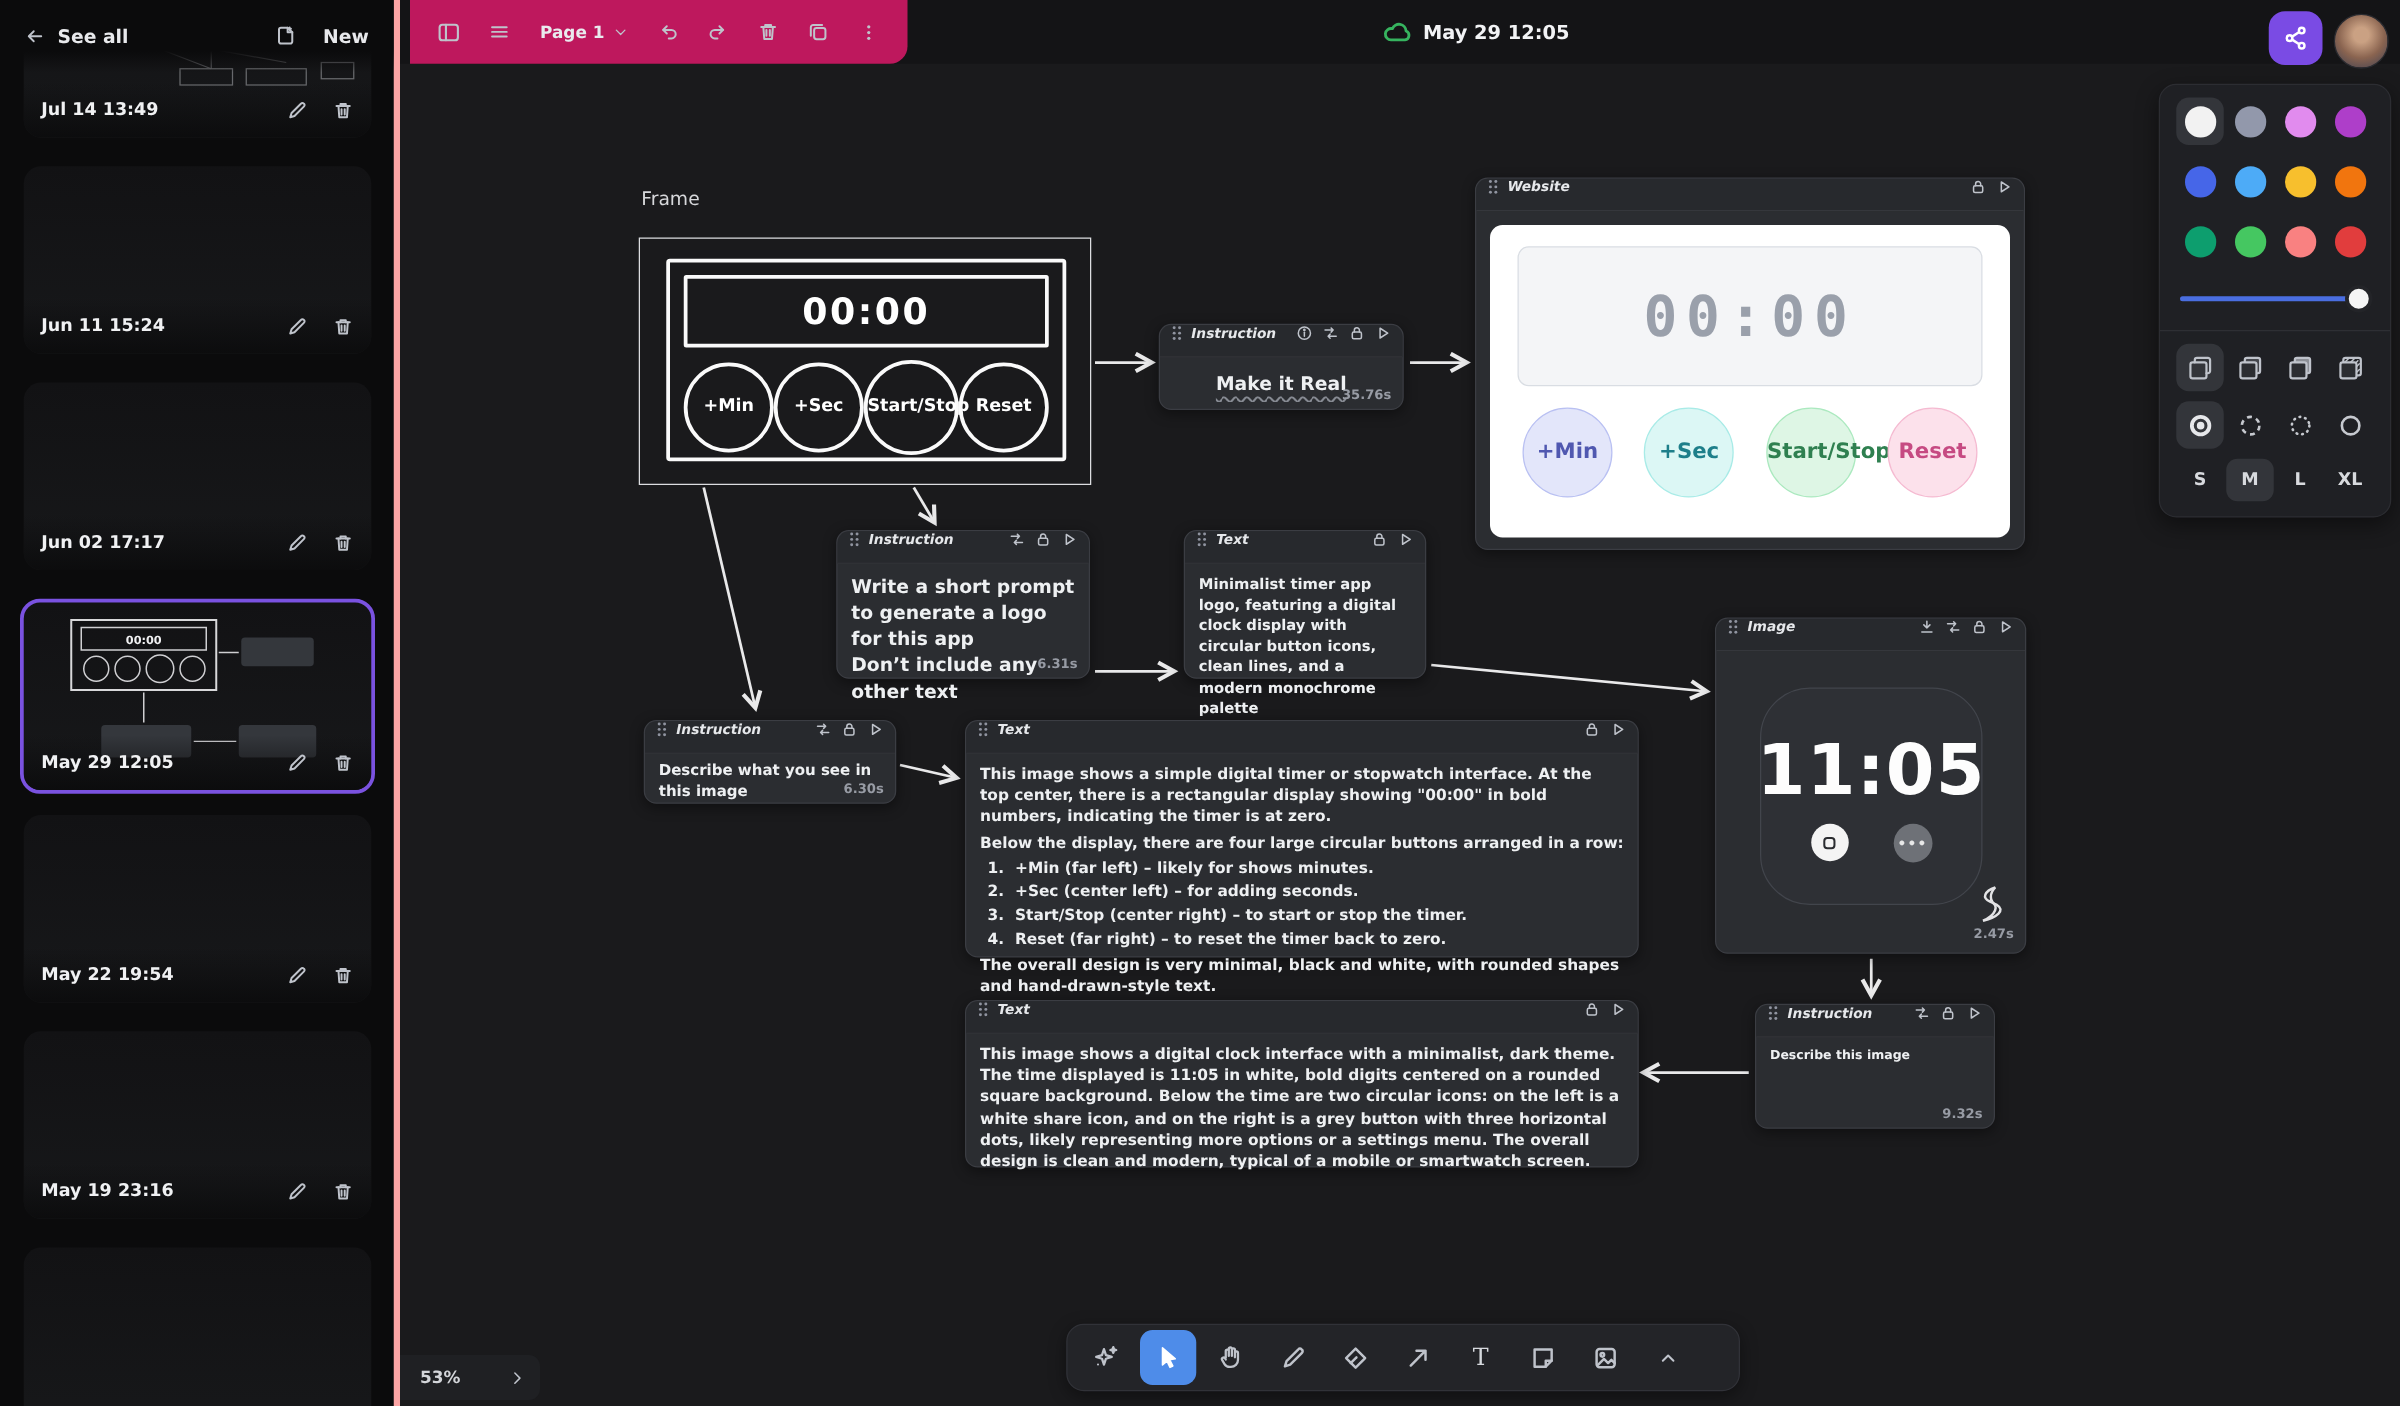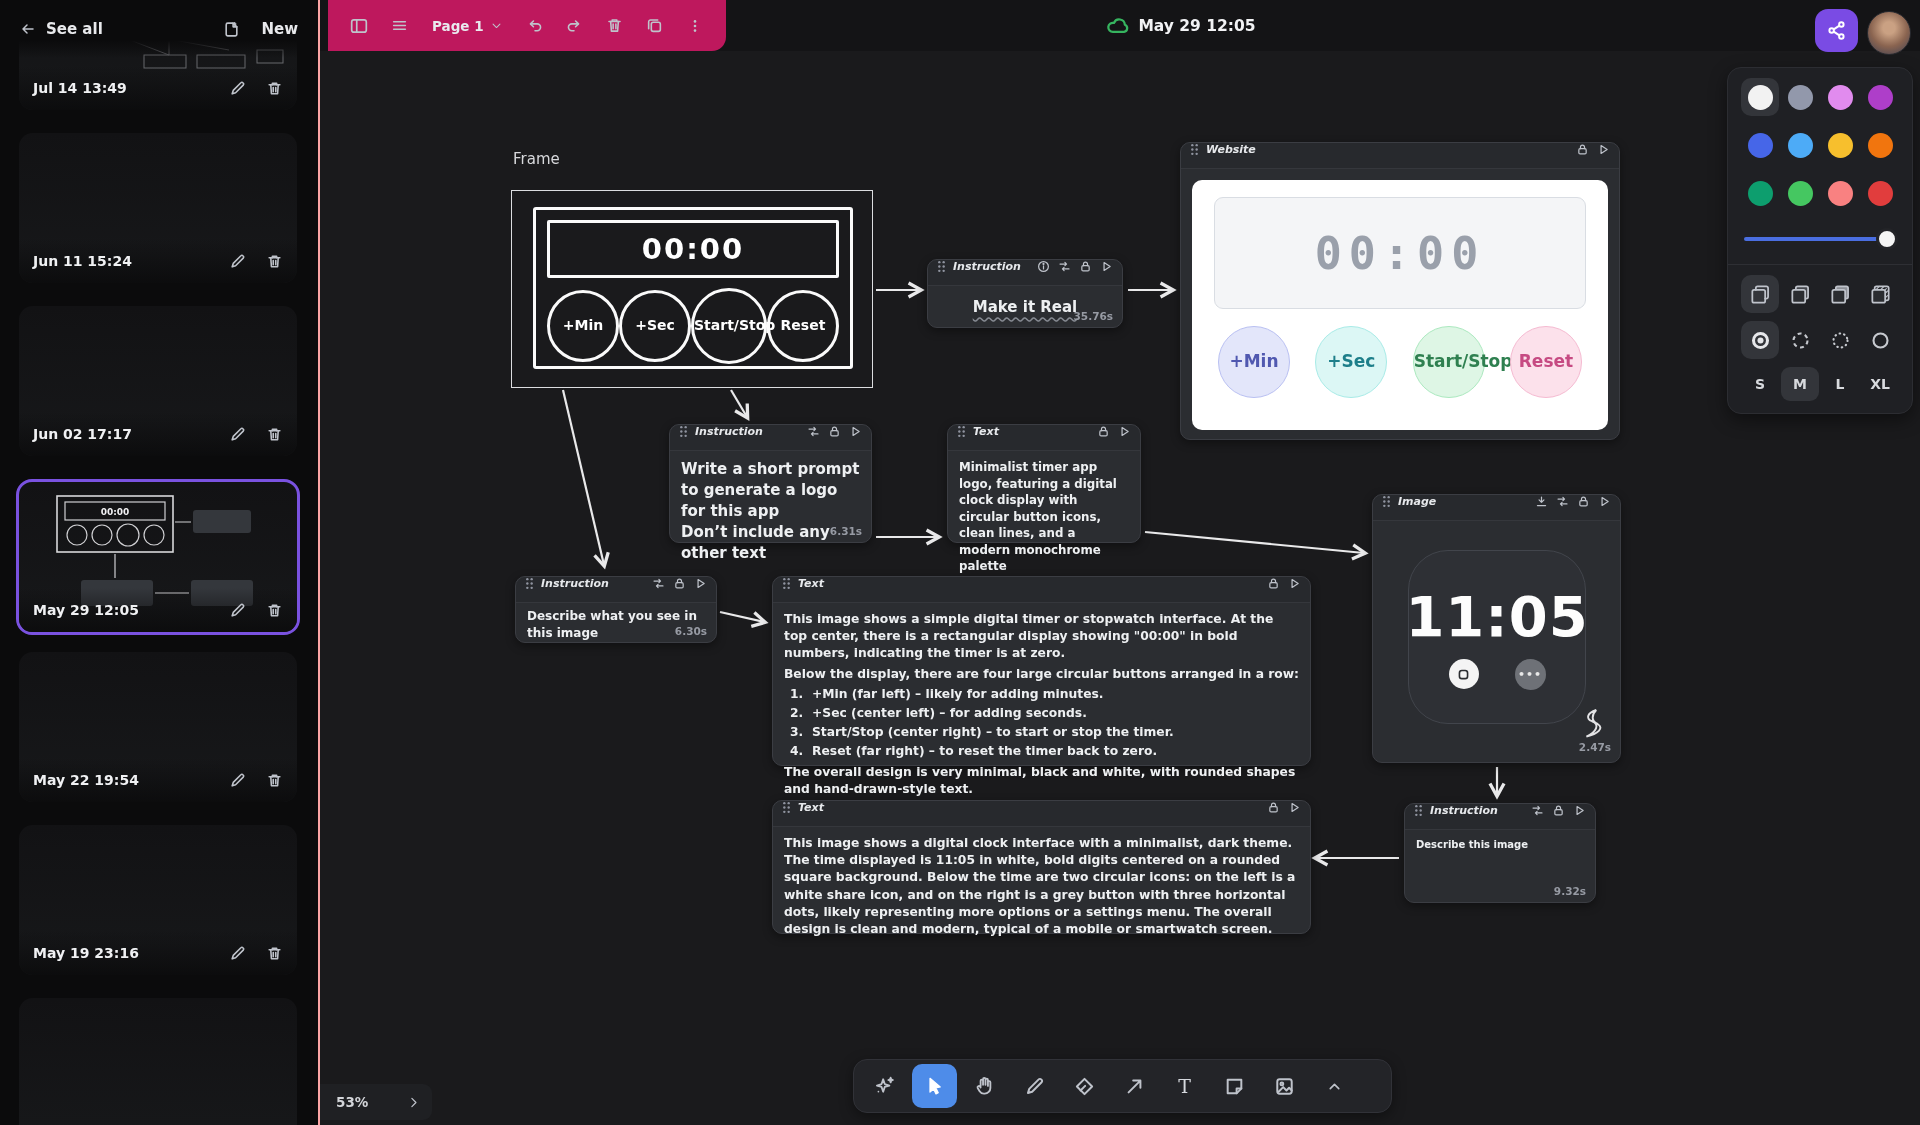--- a/index.html
+++ b/index.html
@@ -17,25 +17,25 @@
   .title-wrap { position:absolute; left:861px; top:0; height:51px; transform:translateX(-50%);
     display:flex; align-items:center; gap:9px; color:#f2f3f5; font-size:15.5px; font-weight:700; }
   .share-btn { position:absolute; right:62px; top:9px; width:43px; height:43px; background:#7a4be4;
     border-radius:13px; display:grid; place-items:center; cursor:pointer; z-index:30; }
   .avatar { position:absolute; right:9px; top:11px; width:44px; height:44px; border-radius:50%;
     background:radial-gradient(circle at 50% 38%, #caa183 18%, #8a6450 55%, #3c3f52 100%);
     border:1px solid #2a2b30; cursor:pointer; z-index:30; }
 
   
   .sidebar { position:absolute; left:0; top:0; width:320px; height:1125px; background:#0b0b0c;
-    border-right:2px solid #fca5a5; z-index:40; overflow:hidden; }
+    border-right:5px solid #fca5a5; z-index:40; overflow:hidden; }
   .sb-header { position:absolute; left:0; top:0; width:100%; height:58px; display:flex; align-items:center;
     padding:0 20px; z-index:5; background:linear-gradient(#0b0b0c 70%, rgba(11,11,12,0)); }
   .sb-back { display:flex; align-items:center; gap:10px; color:#e8e9ec; font-size:15px; font-weight:600; cursor:pointer; }
-  .sb-new { margin-left:auto; display:flex; align-items:flex-end; gap:21px; color:#e8e9ec; font-size:15px;
+  .sb-new { margin-left:auto; display:flex; align-items:flex-start; gap:21px; color:#e8e9ec; font-size:15px;
     font-weight:600; cursor:pointer; }
   .sb-item { position:absolute; left:19px; width:278px; height:150px; border-radius:14px;
     background:linear-gradient(#121214, #17181a); overflow:hidden; cursor:pointer; }
   .sb-item.sel { left:16px; width:284px; height:156px; border:3px solid #7a52e0; border-radius:16px; }
   .sb-label { position:absolute; left:0; right:0; bottom:0; height:44px; display:flex; align-items:center;
     padding:0 14px; background:linear-gradient(rgba(10,10,11,0), rgba(10,10,11,.85)); }
   .sb-date { color:#f0f1f3; font-size:14px; font-weight:600; }
   .sb-acts { margin-left:auto; display:flex; gap:20px; }
   .sb-acts svg { cursor:pointer; }
 
@@ -421,21 +421,21 @@
             <path d="M5 3.2 L12.5 8 L5 12.8 Z"></path>
           </svg>
       </span>
     </div>
     <div class="nb" style="font-size:12.3px; font-weight:600;">
       <div class="p">This image shows a simple digital timer or stopwatch interface. At the top center, there is a rectangular display showing "00:00" in bold numbers, indicating the timer is at zero.</div>
       <div class="p">Below the display, there are four large circular buttons arranged in a row:</div>
       <div class="olist">
         <div class="li">
             <span class="num">1.</span>
-            <span><b>+Min</b><span> (far left) – likely for adding minutes.</span></span>
+            <span><b>+Min</b><span> (far left) – likely for shows minutes.</span></span>
           </div>
         <div class="li">
             <span class="num">2.</span>
             <span><b>+Sec</b><span> (center left) – for adding seconds.</span></span>
           </div>
         <div class="li">
             <span class="num">3.</span>
             <span><b>Start/Stop</b><span> (center right) – to start or stop the timer.</span></span>
           </div>
         <div class="li">

